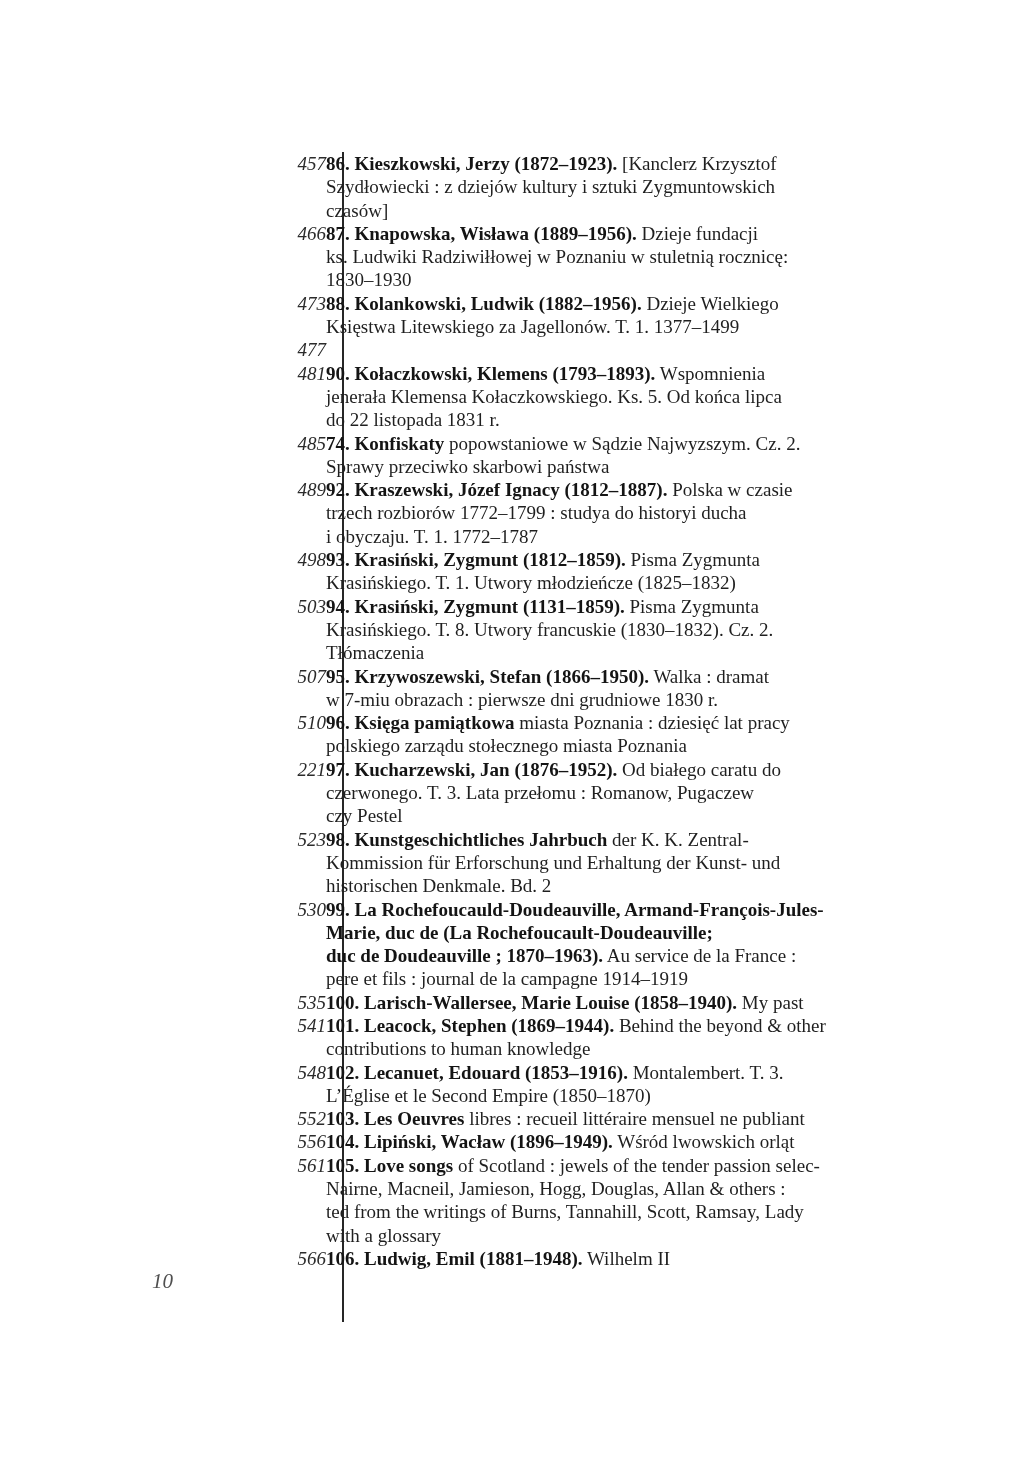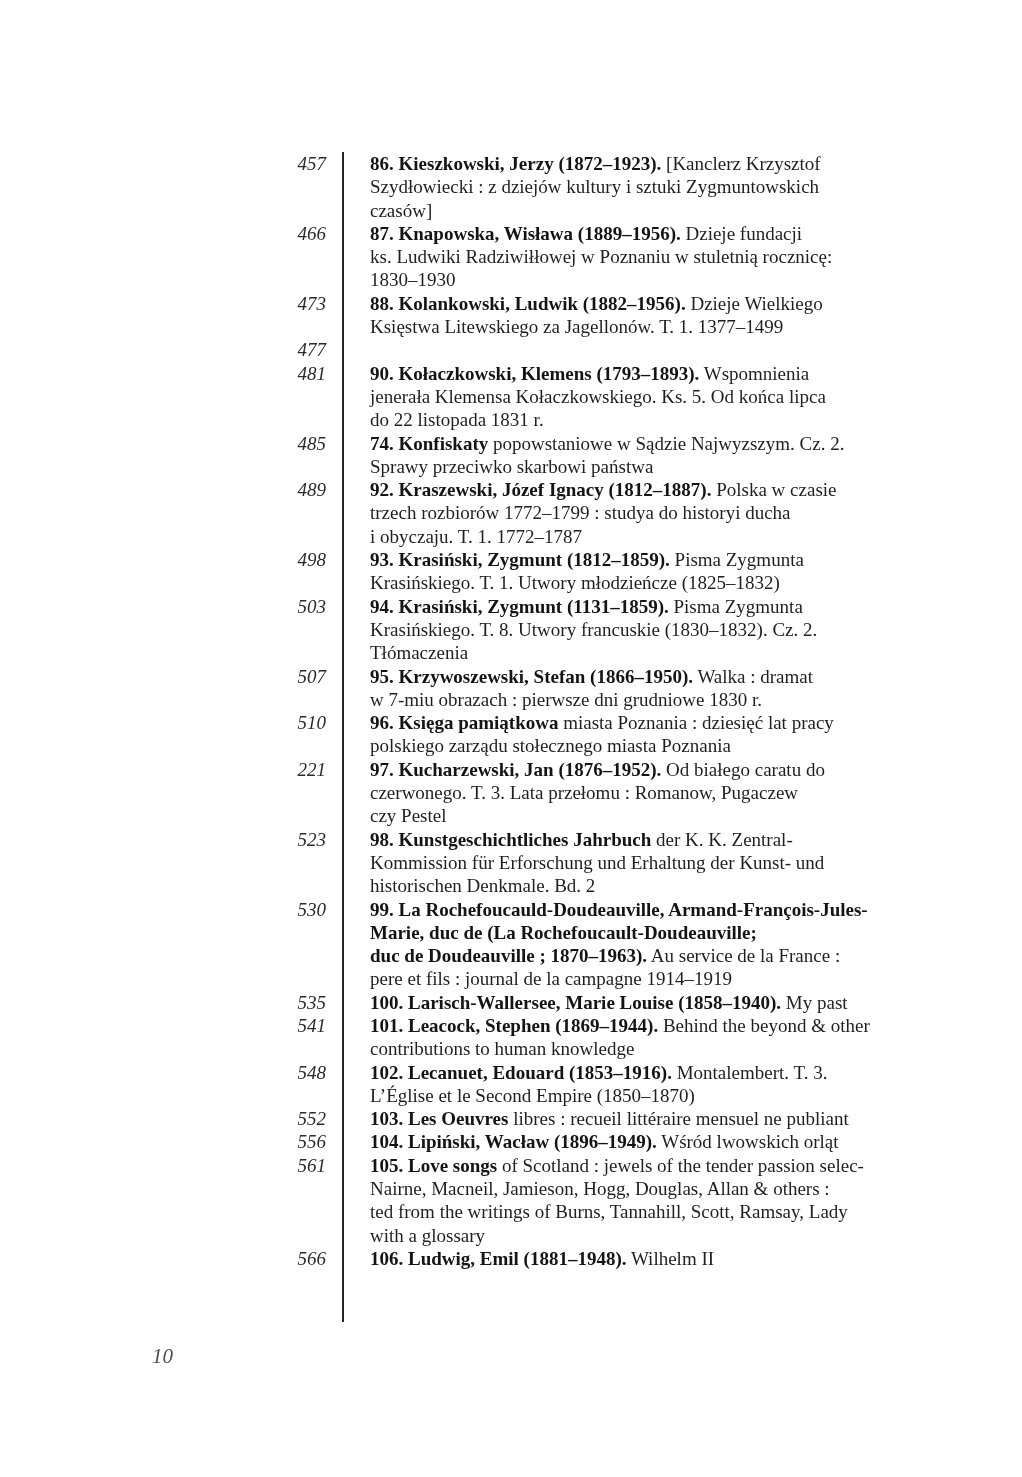--- a/index.html
+++ b/index.html
@@ -30,48 +30,46 @@
   }
   .entries {
     position: absolute;
     left: 0;
     top: 152px;
     width: 1022px;
   }
   .entry-row {
     display: flex;
     align-items: flex-start;
-    gap: 12px;
   }
   .entry-ref {
     width: 326px;
     flex: 0 0 326px;
     text-align: right;
     font-style: italic;
     font-size: 19px;
     line-height: 23.3px;
     color: #2b2b2b;
   }
   .entry-text {
-    margin-left: 32px;
     font-size: 19px;
     line-height: 23.3px;
   }
   .entry-line {
     white-space: pre;
     height: 23.3px;
   }
   .entry-line .b {
     font-weight: 700;
     color: #141414;
   }
   .folio {
     position: absolute;
     left: 152px;
-    top: 1344px;
+    top: 1269px;
     font-style: italic;
     font-size: 21px;
     color: #4f4f4f;
   }
 </style>
 </head>
 <body style="background: rgb(255, 255, 255); color: rgb(31, 31, 31);">
 
 <div class="page">
   <div class="column-rule" style="background: rgb(38, 38, 38);"></div>

